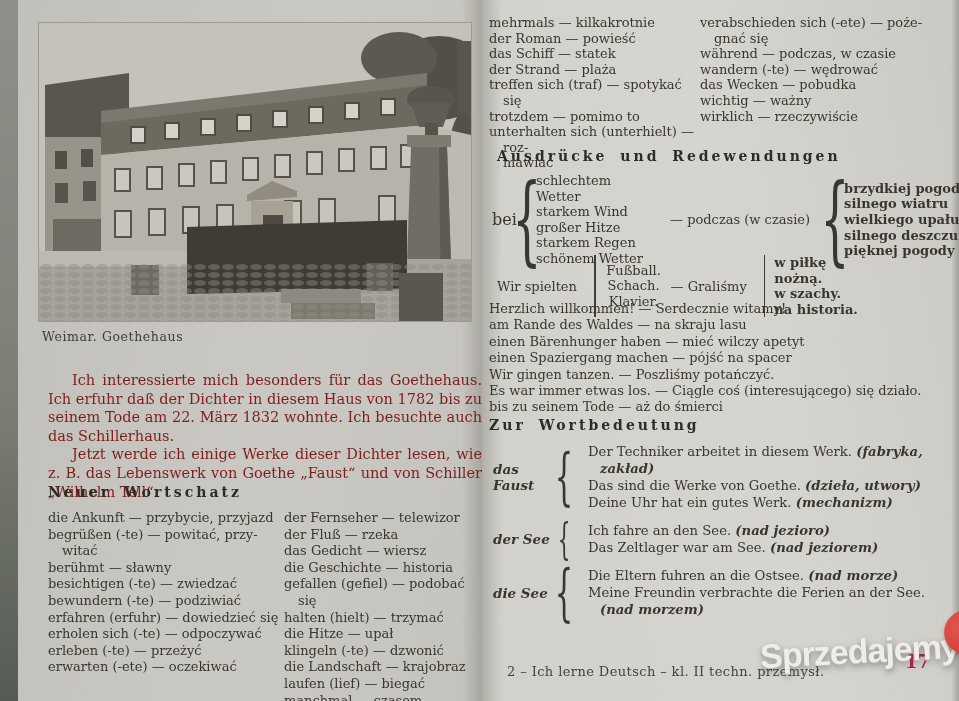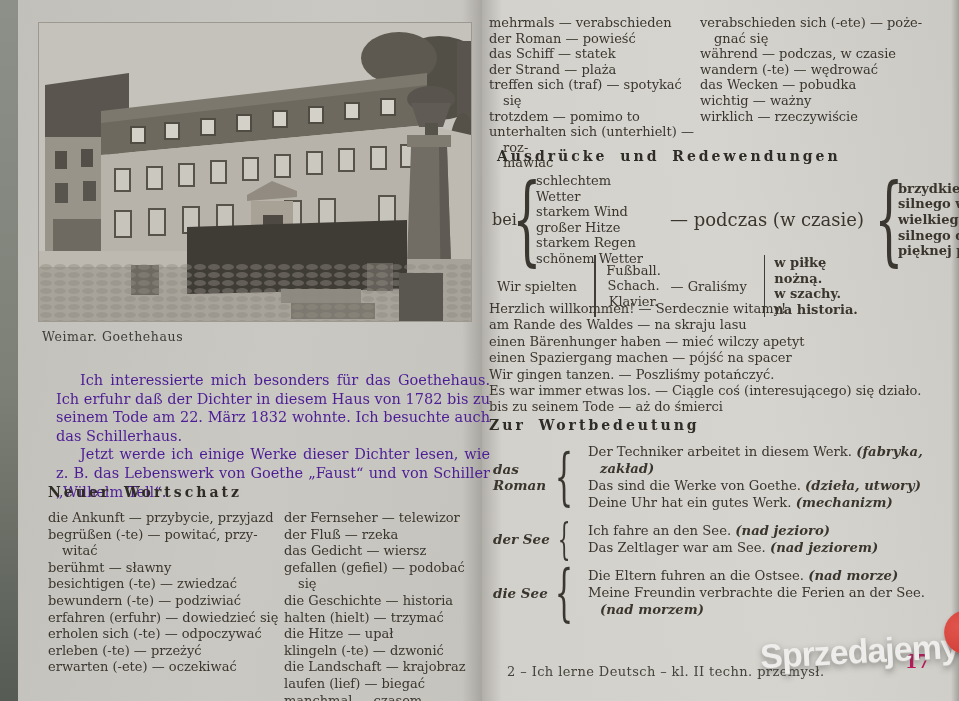--- a/index.html
+++ b/index.html
@@ -23,22 +23,22 @@
   .txt{color:#3a362e;}
   .heading{font-weight:bold;color:#2f2c26;font-size:14px;letter-spacing:3px;word-spacing:5px;}
 
   
   .photo{position:absolute;left:38px;top:22px;width:434px;height:300px;
     border:1px solid #9a978f;box-sizing:border-box;filter:contrast(.96) brightness(1.02);}
   .photo svg{display:block;}
   .caption{position:absolute;left:42px;top:329px;font-size:12.5px;letter-spacing:.6px;color:#3f3c36;}
 
   
-  .para-block{position:absolute;left:56px;top:371px;width:434px;
-    font-size:14.5px;line-height:18.6px;text-align:justify;color:#4c1d95;}
+  .para-block{position:absolute;left:48px;top:371px;width:434px;
+    font-size:14.5px;line-height:18.6px;text-align:justify;color:#7f1d1d;}
   .para-block p{margin:0;text-indent:24px;}
   .vocab-heading{position:absolute;left:48px;top:484px;}
   .vocab-cols{position:absolute;left:48px;top:510px;width:428px;display:flex;}
   .vcol{font-size:13px;line-height:16.6px;}
   .vcol.c1{flex:0 0 236px;}
   .vcol.c2{flex:1;}
   .ventry{white-space:pre-line;padding-left:14px;text-indent:-14px;}
 
   
   .r-vocab{position:absolute;left:489px;top:15px;width:462px;display:flex;}
@@ -52,21 +52,21 @@
   .brace{position:relative;width:18px;align-self:stretch;}
   .brace::before{content:'{';font-family:"DejaVu Serif",serif;color:#3a3731;
     position:absolute;left:50%;top:50%;transform:translate(-50%,-50%) scale(.5,1.05);line-height:1;}
   .brace.h5::before{font-size:92px;}
   .brace.h3::before{font-size:58px;}
   .brace.h2::before{font-size:40px;}
 
   .bei{position:absolute;left:492px;top:173px;display:flex;align-items:center;}
   .bei .lbl{font-size:16px;width:26px;}
   .bei .de{width:118px;}
-  .bei .conn{font-size:18px;white-space:nowrap;margin:0 16px 0 16px;}
+  .bei .conn{font-size:13px;white-space:nowrap;margin:0 16px 0 16px;}
   .bei .pl{width:168px;font-weight:600;}
 
   .spielten{position:absolute;left:497px;top:255px;display:flex;align-items:center;}
   .spielten .lbl{font-size:13px;width:88px;}
   .vline{width:1.6px;background:#413d36;align-self:stretch;margin:0 9px;}
   .spielten .de{width:58px;text-align:center;}
   .spielten .conn{font-size:13px;white-space:nowrap;margin:0 8px;text-align:center;}
   .spielten .pl{width:104px;font-weight:600;}
 
   .phrases{position:absolute;left:489px;top:301px;width:462px;
@@ -212,34 +212,34 @@
       <div class="ventry">bewundern (-te) — podziwiać</div>
       <div class="ventry">erfahren (erfuhr) — dowiedzieć się</div>
       <div class="ventry">erholen sich (-te) — odpoczywać</div>
       <div class="ventry">erleben (-te) — przeżyć</div>
       <div class="ventry">erwarten (-ete) — oczekiwać</div>
     </div>
   <div class="vcol c2">
       <div class="ventry">der Fernseher — telewizor</div>
       <div class="ventry">der Fluß — rzeka</div>
       <div class="ventry">das Gedicht — wiersz</div>
+      <div class="ventry">die Geschichte — historia</div>
       <div class="ventry">gefallen (gefiel) — podobać się</div>
-      <div class="ventry">die Geschichte — historia</div>
       <div class="ventry">halten (hielt) — trzymać</div>
       <div class="ventry">die Hitze — upał</div>
       <div class="ventry">klingeln (-te) — dzwonić</div>
       <div class="ventry">die Landschaft — krajobraz</div>
       <div class="ventry">laufen (lief) — biegać</div>
       <div class="ventry">manchmal — czasem, niekiedy</div>
     </div>
 </div>
 
 <div class="r-vocab txt">
   <div class="vcol c1">
-      <div class="ventry">mehrmals — verabschieden</div>
+      <div class="ventry">mehrmals — kilkakrotnie</div>
       <div class="ventry">der Roman — powieść</div>
       <div class="ventry">das Schiff — statek</div>
       <div class="ventry">der Strand — plaża</div>
       <div class="ventry">treffen sich (traf) — spotykać się</div>
       <div class="ventry">trotzdem — pomimo to</div>
       <div class="ventry">unterhalten sich (unterhielt) — roz-
 mawiać</div>
     </div>
   <div class="vcol c2">
       <div class="ventry">verabschieden sich (-ete) — poże-
@@ -299,21 +299,21 @@
     <div>einen Spaziergang machen — pójść na spacer</div>
     <div>Wir gingen tanzen. — Poszliśmy potańczyć.</div>
     <div>Es war immer etwas los. — Ciągle coś (interesującego) się działo.</div>
     <div>bis zu seinem Tode — aż do śmierci</div>
   </div>
 
 <div class="meaning-heading heading">Zur Wortbedeutung</div>
 
 <div class="groups txt">
   <div class="group">
-    <div class="lbl">das Roman</div>
+    <div class="lbl">das Faust</div>
     <div class="brace h3"></div>
     <div class="examples">
         <div class="example"><span>Der Techniker arbeitet in diesem Werk.</span> <span class="note">(fabryka, zakład)</span></div>
         <div class="example"><span>Das sind die Werke von Goethe.</span> <span class="note">(dzieła, utwory)</span></div>
         <div class="example"><span>Deine Uhr hat ein gutes Werk.</span> <span class="note">(mechanizm)</span></div>
       </div>
   </div>
   <div class="group">
     <div class="lbl">der See</div>
     <div class="brace h2"></div>

